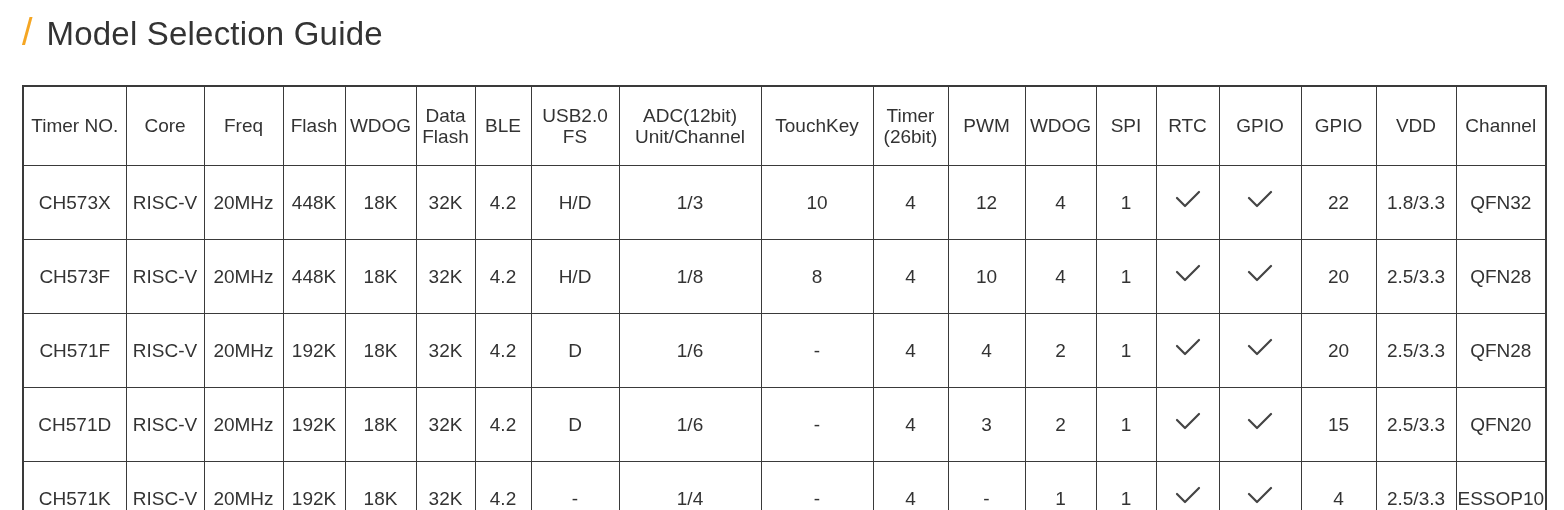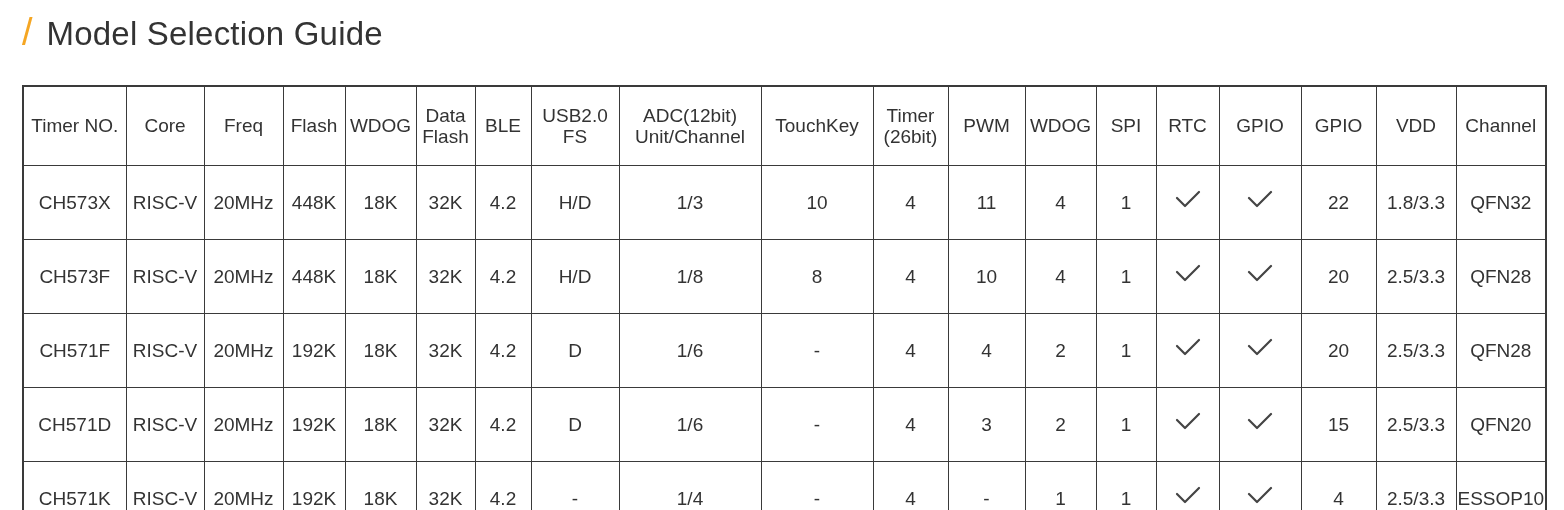--- a/index.html
+++ b/index.html
@@ -203,21 +203,21 @@
             <td><span>RISC-V</span></td>
             <td><span>20MHz</span></td>
             <td><span>448K</span></td>
             <td><span>18K</span></td>
             <td><span>32K</span></td>
             <td><span>4.2</span></td>
             <td><span>H/D</span></td>
             <td><span>1/3</span></td>
             <td><span>10</span></td>
             <td><span>4</span></td>
-            <td><span>11</span></td>
+            <td><span>12</span></td>
             <td><span>4</span></td>
             <td><span>1</span></td>
             <td><span class="check"><svg width="30" height="22" viewBox="0 0 30 22">
                   <polyline points="4,9 12,17 26,3" fill="none" stroke="#444" stroke-width="2.2" stroke-linecap="round" stroke-linejoin="round"></polyline>
                 </svg></span></td>
             <td><span class="check"><svg width="30" height="22" viewBox="0 0 30 22">
                   <polyline points="4,9 12,17 26,3" fill="none" stroke="#444" stroke-width="2.2" stroke-linecap="round" stroke-linejoin="round"></polyline>
                 </svg></span></td>
             <td><span>22</span></td>
             <td><span>1.8/3.3</span></td>

